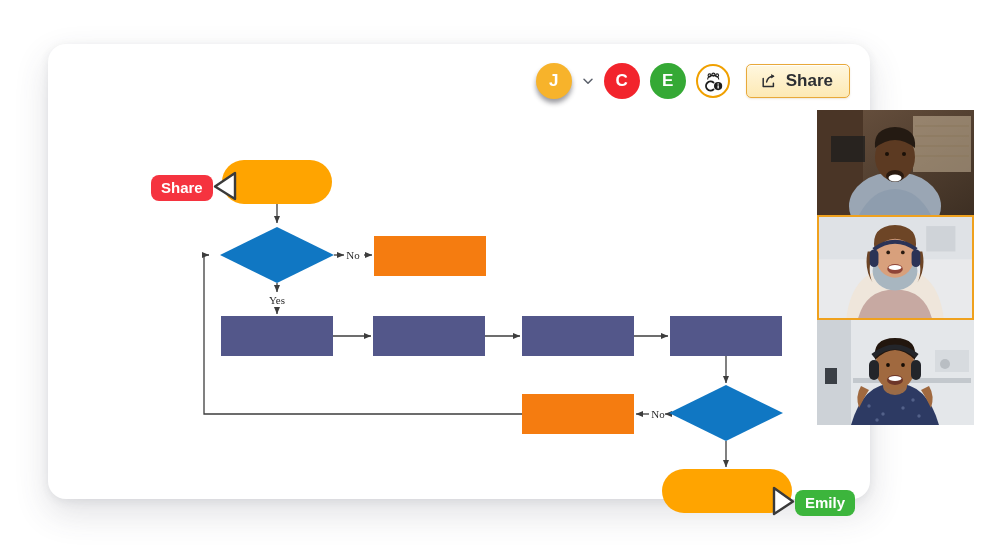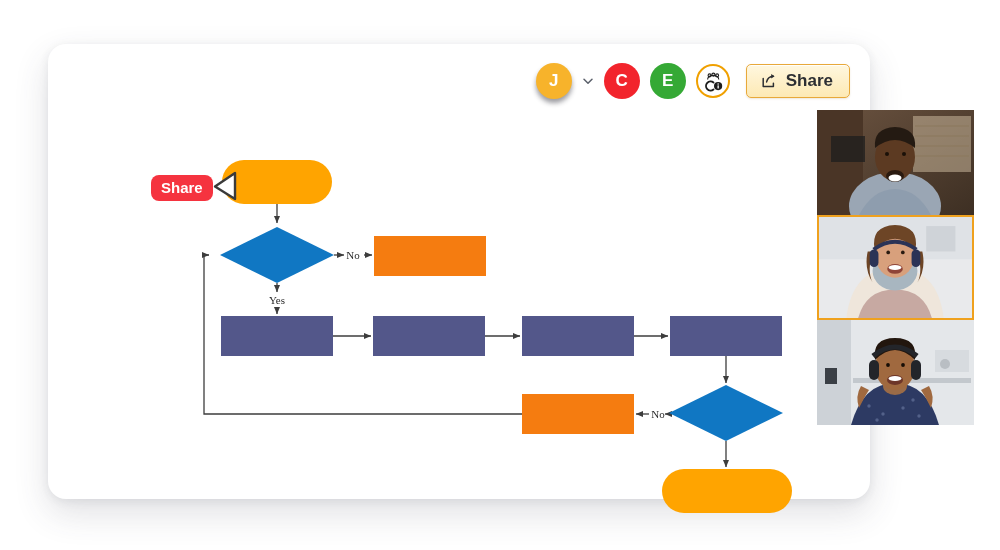--- a/index.html
+++ b/index.html
@@ -199,20 +199,28 @@
 
     <div class="cursor" id="cursor-caleb">
       <span class="tag" style="background:#F5333F">Share</span>
       <span class="arrow">
         <svg width="26" height="32" viewBox="0 0 26 32">
           <path d="M24 3 L24 29 L4 16.6 z" fill="#ffffff" stroke="#3a3a3a" stroke-width="2.4" stroke-linejoin="round"></path>
         </svg>
       </span>
     </div>
 
+    <div class="cursor" id="cursor-emily">
+      <span class="arrow">
+        <svg width="26" height="32" viewBox="0 0 26 32">
+          <path d="M3 3 L3 29 L22 16.6 z" fill="#ffffff" stroke="#3a3a3a" stroke-width="2.4" stroke-linejoin="round"></path>
+        </svg>
+      </span>
+      <span class="tag" style="background:#3CB53C">Emily</span>
+    </div>
 
   </div>
 
   <div class="video-rail">
 
     <div class="tile">
       <svg viewBox="0 0 157 105" preserveAspectRatio="xMidYMid slice">
         <defs>
           <linearGradient id="bg1" x1="0" y1="0" x2="1" y2="1">
             <stop offset="0" stop-color="#6b5340"></stop>

